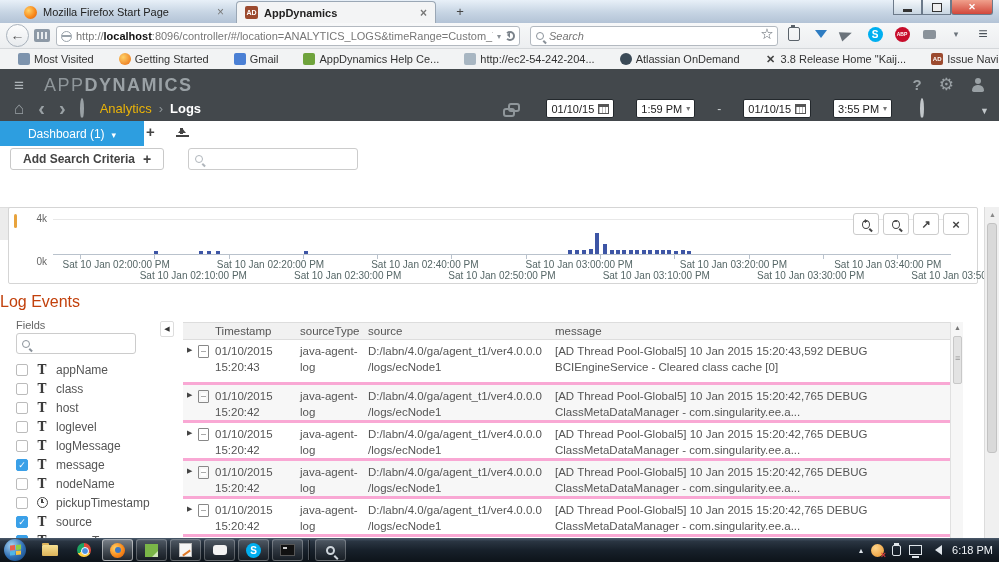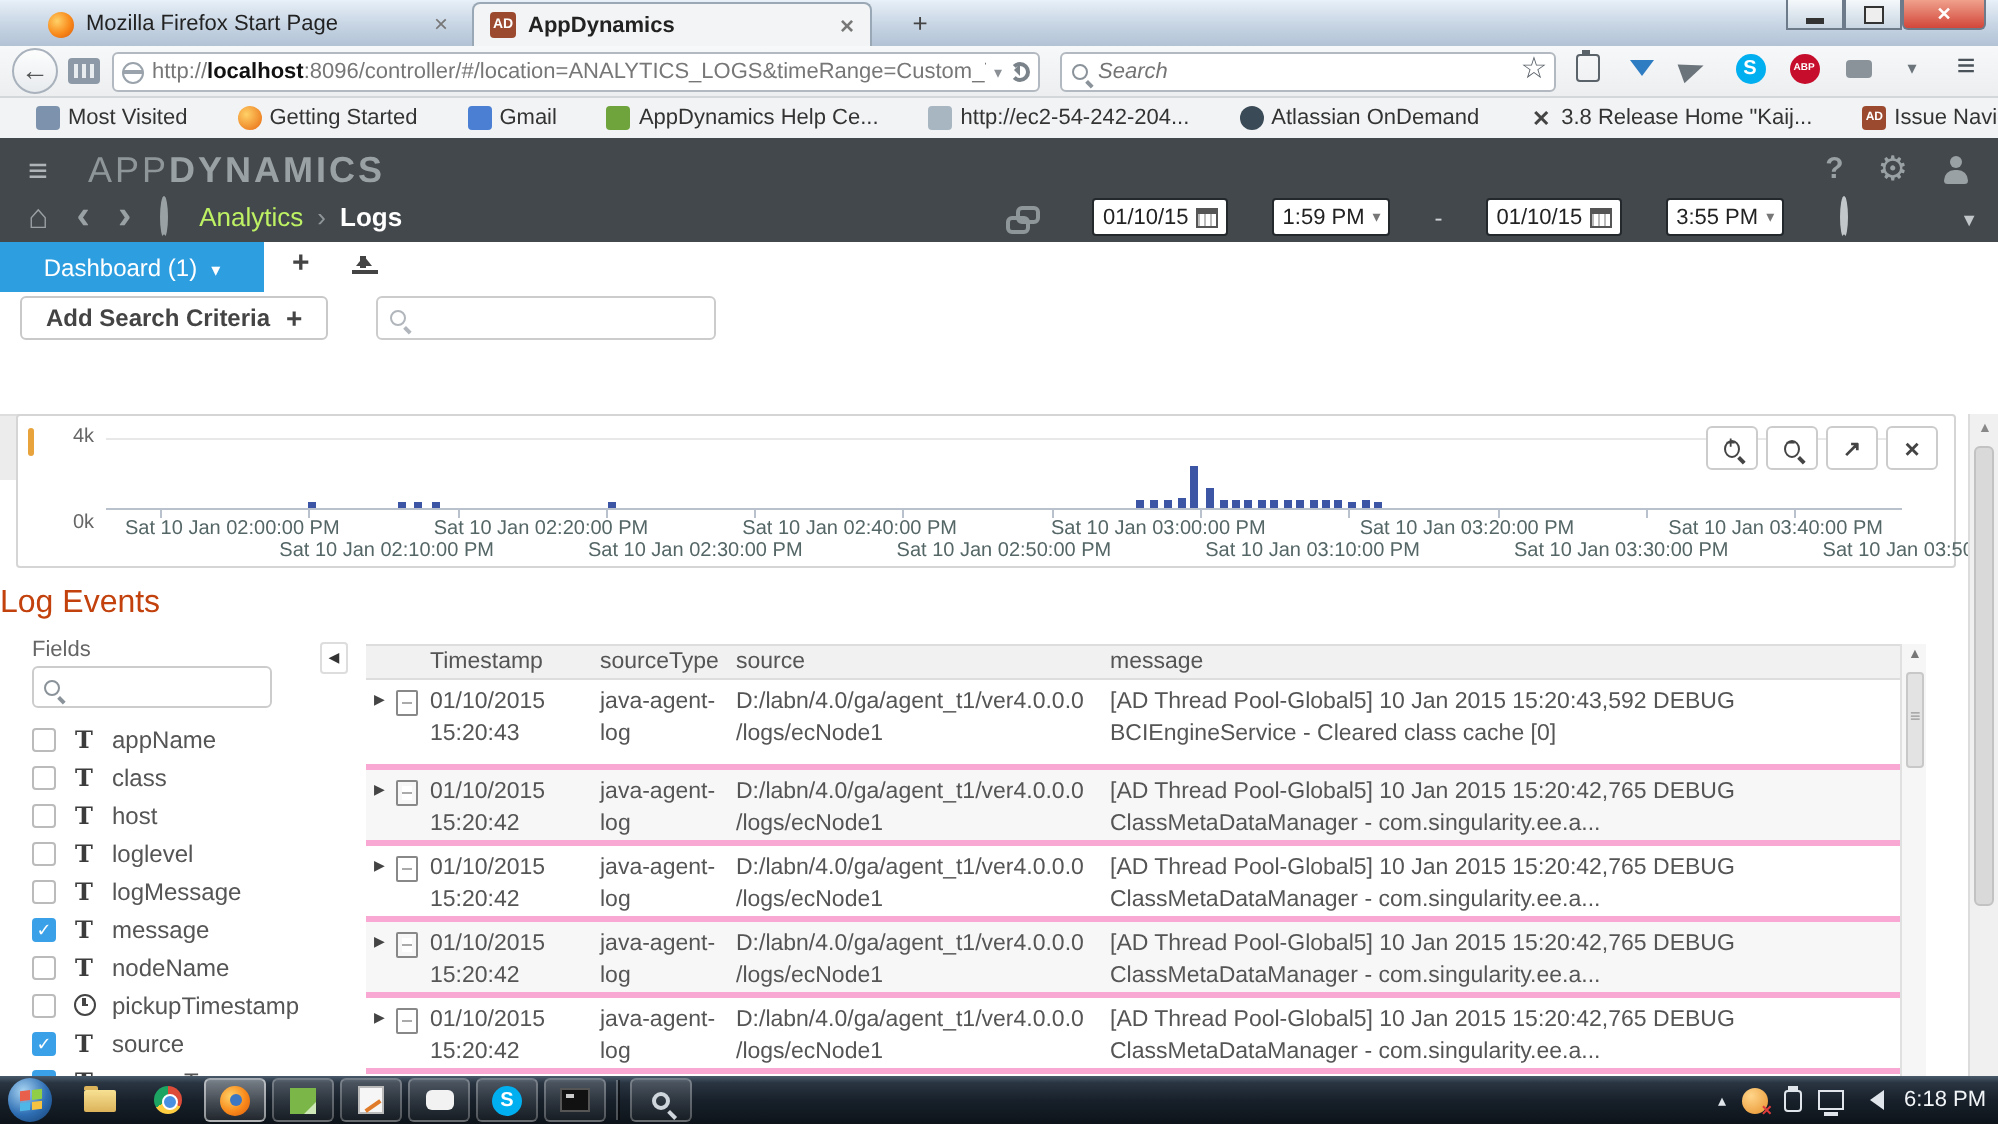--- a/index.html
+++ b/index.html
@@ -96,42 +96,42 @@
   .ati-gear::after { content:'\2699'; font-size:17px; }
   .ati-user { width:14px; height:14px; position:relative; }
   .ati-user::before { content:''; position:absolute; left:4px; top:0; width:6px; height:6px; border-radius:50%; background:#9aa1a5; }
   .ati-user::after { content:''; position:absolute; left:1px; top:7px; width:12px; height:7px; border-radius:6px 6px 2px 2px; background:#9aa1a5; }
   .crumbrow { position:absolute; left:0; top:27px; width:999px; height:25px; display:flex; align-items:center; }
   .ci { color:#9aa1a5; margin-left:14px; font-size:15px; }
   .ci-home::after { content:'\2302'; font-size:17px; }
   .ci-prev::after { content:'\2039'; font-size:20px; font-weight:bold; }
   .ci-next::after { content:'\203A'; font-size:20px; font-weight:bold; }
   .ci-reload { width:11px; height:11px; border:2px solid #9aa1a5; border-radius:50%; border-bottom-color:transparent; }
-  .crumb-sec { color:#bef264; font-size:13px; margin-left:16px; }
+  .crumb-sec { color:#eab308; font-size:13px; margin-left:16px; }
   .crumb-sep { color:#8f969a; font-size:13px; margin:0 7px; }
   .crumb-page { color:#fff; font-size:13px; font-weight:bold; }
   .timer { position:absolute; right:10px; top:27px; height:25px; display:flex; align-items:center; gap:22px; }
   .link-ico { width:13px; height:13px; position:relative; margin-right:8px; }
   .link-ico::before,.link-ico::after { content:''; position:absolute; width:8px; height:5px; border:2px solid #8f969a; border-radius:3px; }
   .link-ico::before { left:0; top:6px; } .link-ico::after { left:5px; top:1px; }
   .dtfield { height:19px; background:#fff; border:1px solid #23282c; border-radius:2px; display:flex; align-items:center;
     padding:0 4px; gap:4px; font-size:11px; color:#222; }
   .cal-ico { width:11px; height:10px; border:1px solid #555; border-top:3px solid #555; background:
     repeating-linear-gradient(90deg,#bbb 0 1px,transparent 1px 3px); }
   .tcaret { color:#777; font-size:8px; } .tcaret::after { content:'\25BE'; }
   .dash-sep { color:#cfd3d5; font-size:12px; }
   .hi { color:#c2c7ca; margin-left:6px; }
   .hi-reload { width:12px; height:12px; border:2px solid #c2c7ca; border-radius:50%; border-bottom-color:transparent; }
   .hi-save { width:13px; height:12px; background:#9aa1a5; position:relative; border-radius:1px; }
   .hi-save::after { content:''; position:absolute; left:3px; bottom:0; width:7px; height:5px; background:#43484c; }
   .hi-caret::after { content:'\25BC'; font-size:9px; }
 
   
   .dtabs { position:absolute; left:0; top:121px; width:999px; height:25px; background:#fff; }
-  .dtab { position:absolute; left:0; top:0; width:132px; height:25px; background:#2d9ee0; color:#fff; font-size:12px;
+  .dtab { position:absolute; left:0; top:0; width:144px; height:25px; background:#2d9ee0; color:#fff; font-size:12px;
     display:flex; align-items:center; justify-content:center; gap:7px; }
   .dtab .c::after { content:'\25BE'; font-size:9px; }
   .dplus { position:absolute; left:146px; top:2px; font-size:15px; font-weight:bold; color:#444; }
   .dplus::after { content:'+'; }
   .dupload { position:absolute; left:176px; top:4px; width:13px; height:12px; border-bottom:2px solid #444; }
   .dupload::before { content:''; position:absolute; left:4px; top:3px; width:3px; height:6px; background:#444; }
   .dupload::after { content:''; position:absolute; left:1.5px; top:-1px; border:4px solid transparent; border-bottom:5px solid #444; }
 
   
   .criteria { position:absolute; left:0; top:146px; width:999px; height:28px; background:#fff; }

